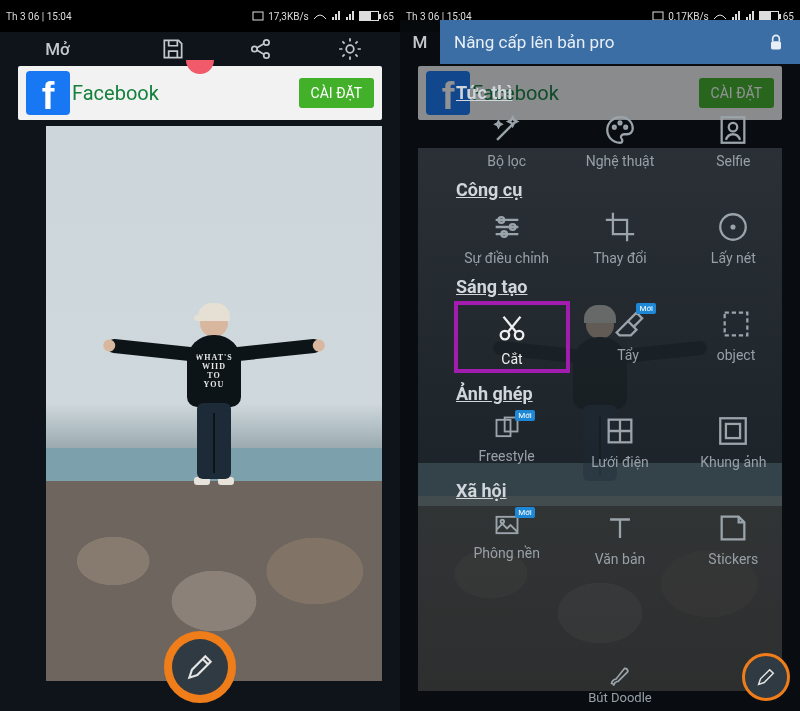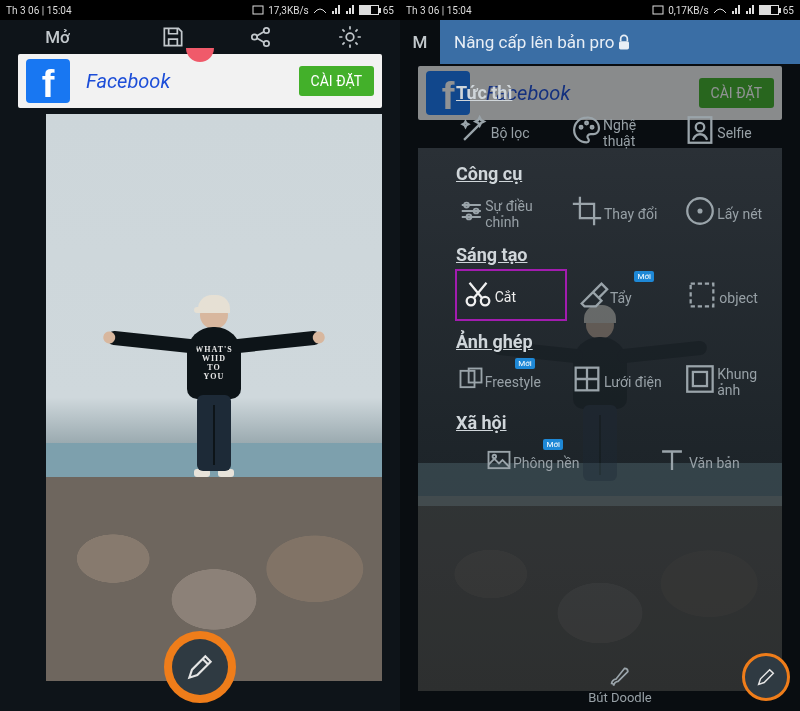--- a/index.html
+++ b/index.html
@@ -14,21 +14,21 @@
   }
   .screen {
     width: 400px;
     height: 711px;
     background: #0e1419;
     position: relative;
     display: flex;
     flex-direction: column;
   }
   .statusbar {
-    height: 20px;
+    height: 32px;
     background: #000;
     color: #ddd;
     font-size: 10px;
     display: flex;
     align-items: center;
     padding: 0 6px;
     justify-content: space-between;
   }
   .statusbar .right { display:flex; align-items:center; gap:4px; }
   .sig-ic { display:inline-block; }
@@ -57,21 +57,21 @@
     padding: 0 8px;
     position:relative;
   }
   .fb-logo {
     width:44px;height:44px;background:#1877f2;border-radius:4px;
     display:flex;align-items:flex-end;justify-content:center;
     color:#fff;font-weight:bold;font-size:38px;line-height:38px;
     font-family: Arial, sans-serif;
   }
   .fb-name {
-    flex:1; padding-left:16px; color:#1d4ed8; font-size:20px;font-style:italic;
+    flex:1; padding-left:2px; color:#15803d; font-size:20px;
   }
   .install-btn {
     background:#43b02a;color:#fff;font-weight:400;
     padding:7px 12px;border-radius:3px;font-size:14px;
   }
   .close-dot{
     position:absolute; top:-6px; left:50%; transform:translateX(-50%);
     width:28px;height:14px;border-radius:0 0 14px 14px;
     background:#f05a6a;
   }
@@ -135,45 +135,45 @@
     background: linear-gradient(to bottom,#2a3036 0%, #1d2429 60%, #181d20 100%);
   }
   .photo-dark .person{opacity:0.35;top:30%;}
   .photo-dark .rocks{opacity:0.25;}
   .photo-dark .sea{opacity:0.25;}
 
   .upgrade-bar{
     position:absolute; top:20px; left:40px; right:0; height:44px;
     background:#3a6ea5;
     display:flex;align-items:center;padding:0 14px;color:#e8eef5;
-    font-size:17px;
+    font-size:17px;justify-content:space-between;
   }
   .menu-scroll{
     position:absolute; top:64px; left:40px; right:0; bottom:0;
     overflow:hidden;
     padding: 8px 10px 0;
   }
   .section-title{
     color:#d0d6da;font-size:18px;font-weight:700;margin:10px 0 10px 6px;text-decoration:underline;
   }
   .grid-row{
     display:flex;justify-content:space-around;margin-bottom:8px;
   }
   .grid-item{
-    width:100px;display:flex;flex-direction:row;align-items:center;
+    width:100px;display:flex;flex-direction:column;align-items:center;
     color:#97a0a6;font-size:14px;position:relative;
   }
   .grid-item .ic{width:34px;height:34px;margin-bottom:6px;stroke:#9aa4aa;fill:none;stroke-width:1.6;}
   .grid-item .ic.sm{width:28px;height:28px;}
   .mini-badge{
     position:absolute; top:-4px; right:22px;
     background:#1e88d6;color:#fff;font-size:8px;padding:1px 3px;border-radius:2px;margin-left:28px;
   }
   .highlight-box{
-    border:2px solid #a21caf;
+    border:4px solid #a21caf;
     padding:6px 4px 2px;
     margin-top:-6px;
   }
   .highlight-box .grid-item{color:#f0f0f0;}
   .highlight-box .ic{stroke:#f0f0f0;}
 
   .left-m{
     position:absolute;top:20px;left:0;width:40px;height:44px;
     display:flex;align-items:center;justify-content:center;
     color:#c2c8cc;font-size:17px;font-weight:500;
@@ -451,20 +451,27 @@
             <circle cx="8" cy="9" r="1.5"></circle>
           </svg>
         <span>Phông nền</span>
       </div>
       <div class="grid-item">
         <svg class="ic" viewBox="0 0 24 24">
             <path d="M5 6h14M12 6v13"></path>
           </svg>
         <span>Văn bản</span>
       </div>
+      <div class="grid-item">
+        <svg class="ic" viewBox="0 0 24 24">
+            <path d="M4 4h12l4 4v12H4z"></path>
+            <path d="M16 4v4h4"></path>
+          </svg>
+        <span>Stickers</span>
+      </div>
     </div>
 
     <div class="brush-bottom">
       <svg width="26" height="26" viewBox="0 0 24 24" stroke="#9aa4aa" fill="none" stroke-width="1.6">
           <path d="M16 4c2 0 3 1 3 3L10 16c-2 0-4 2-4 4 0-2-2-2-2-2 0-2 2-4 4-4z"></path>
         </svg>
       <span>Bút Doodle</span>
     </div>
   </div>
 

